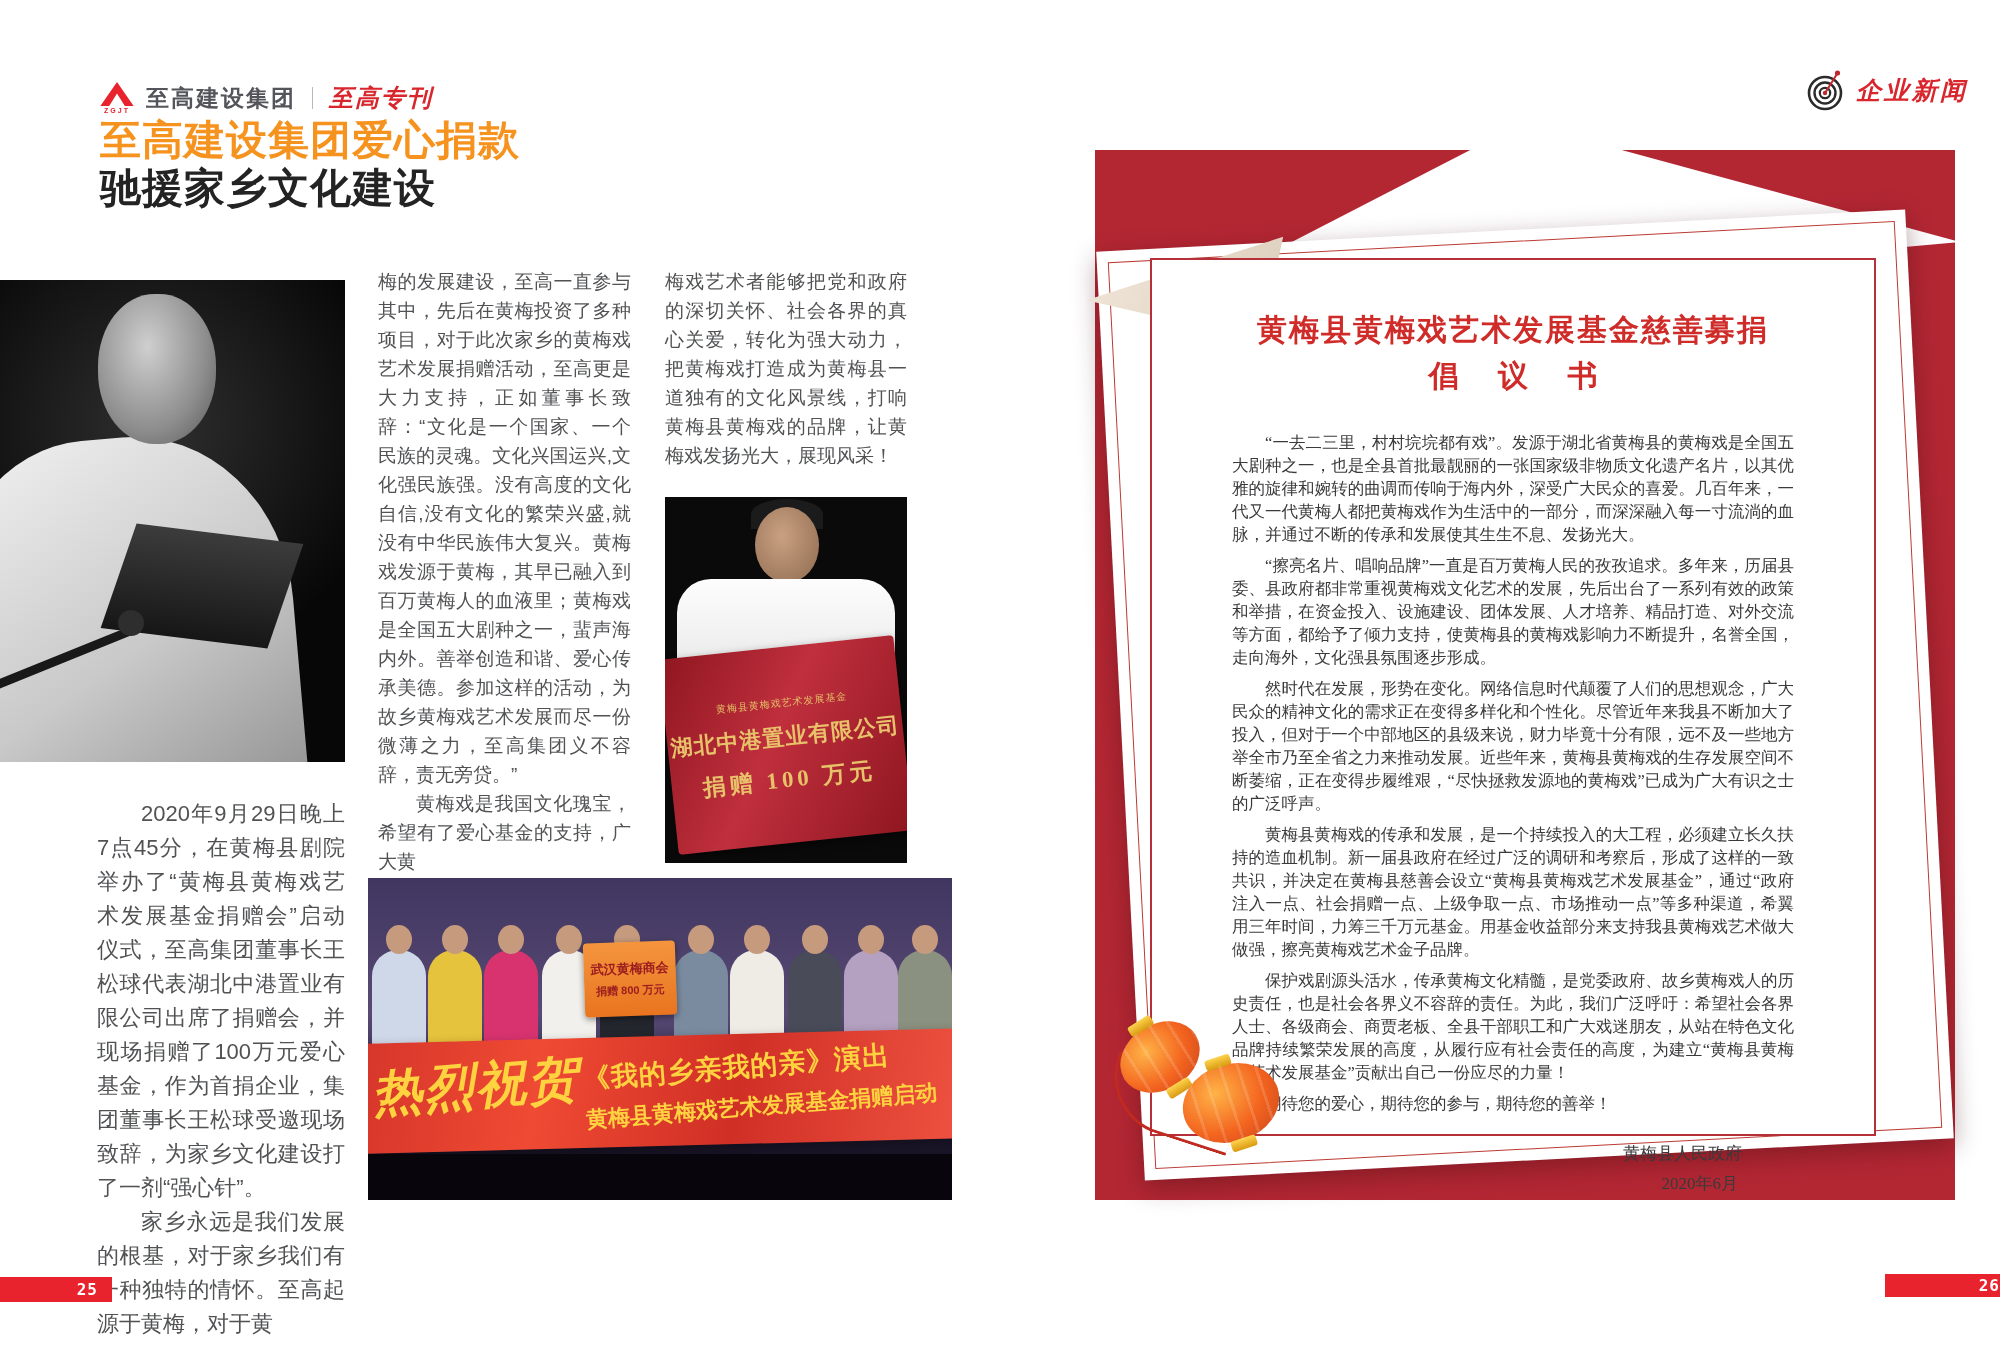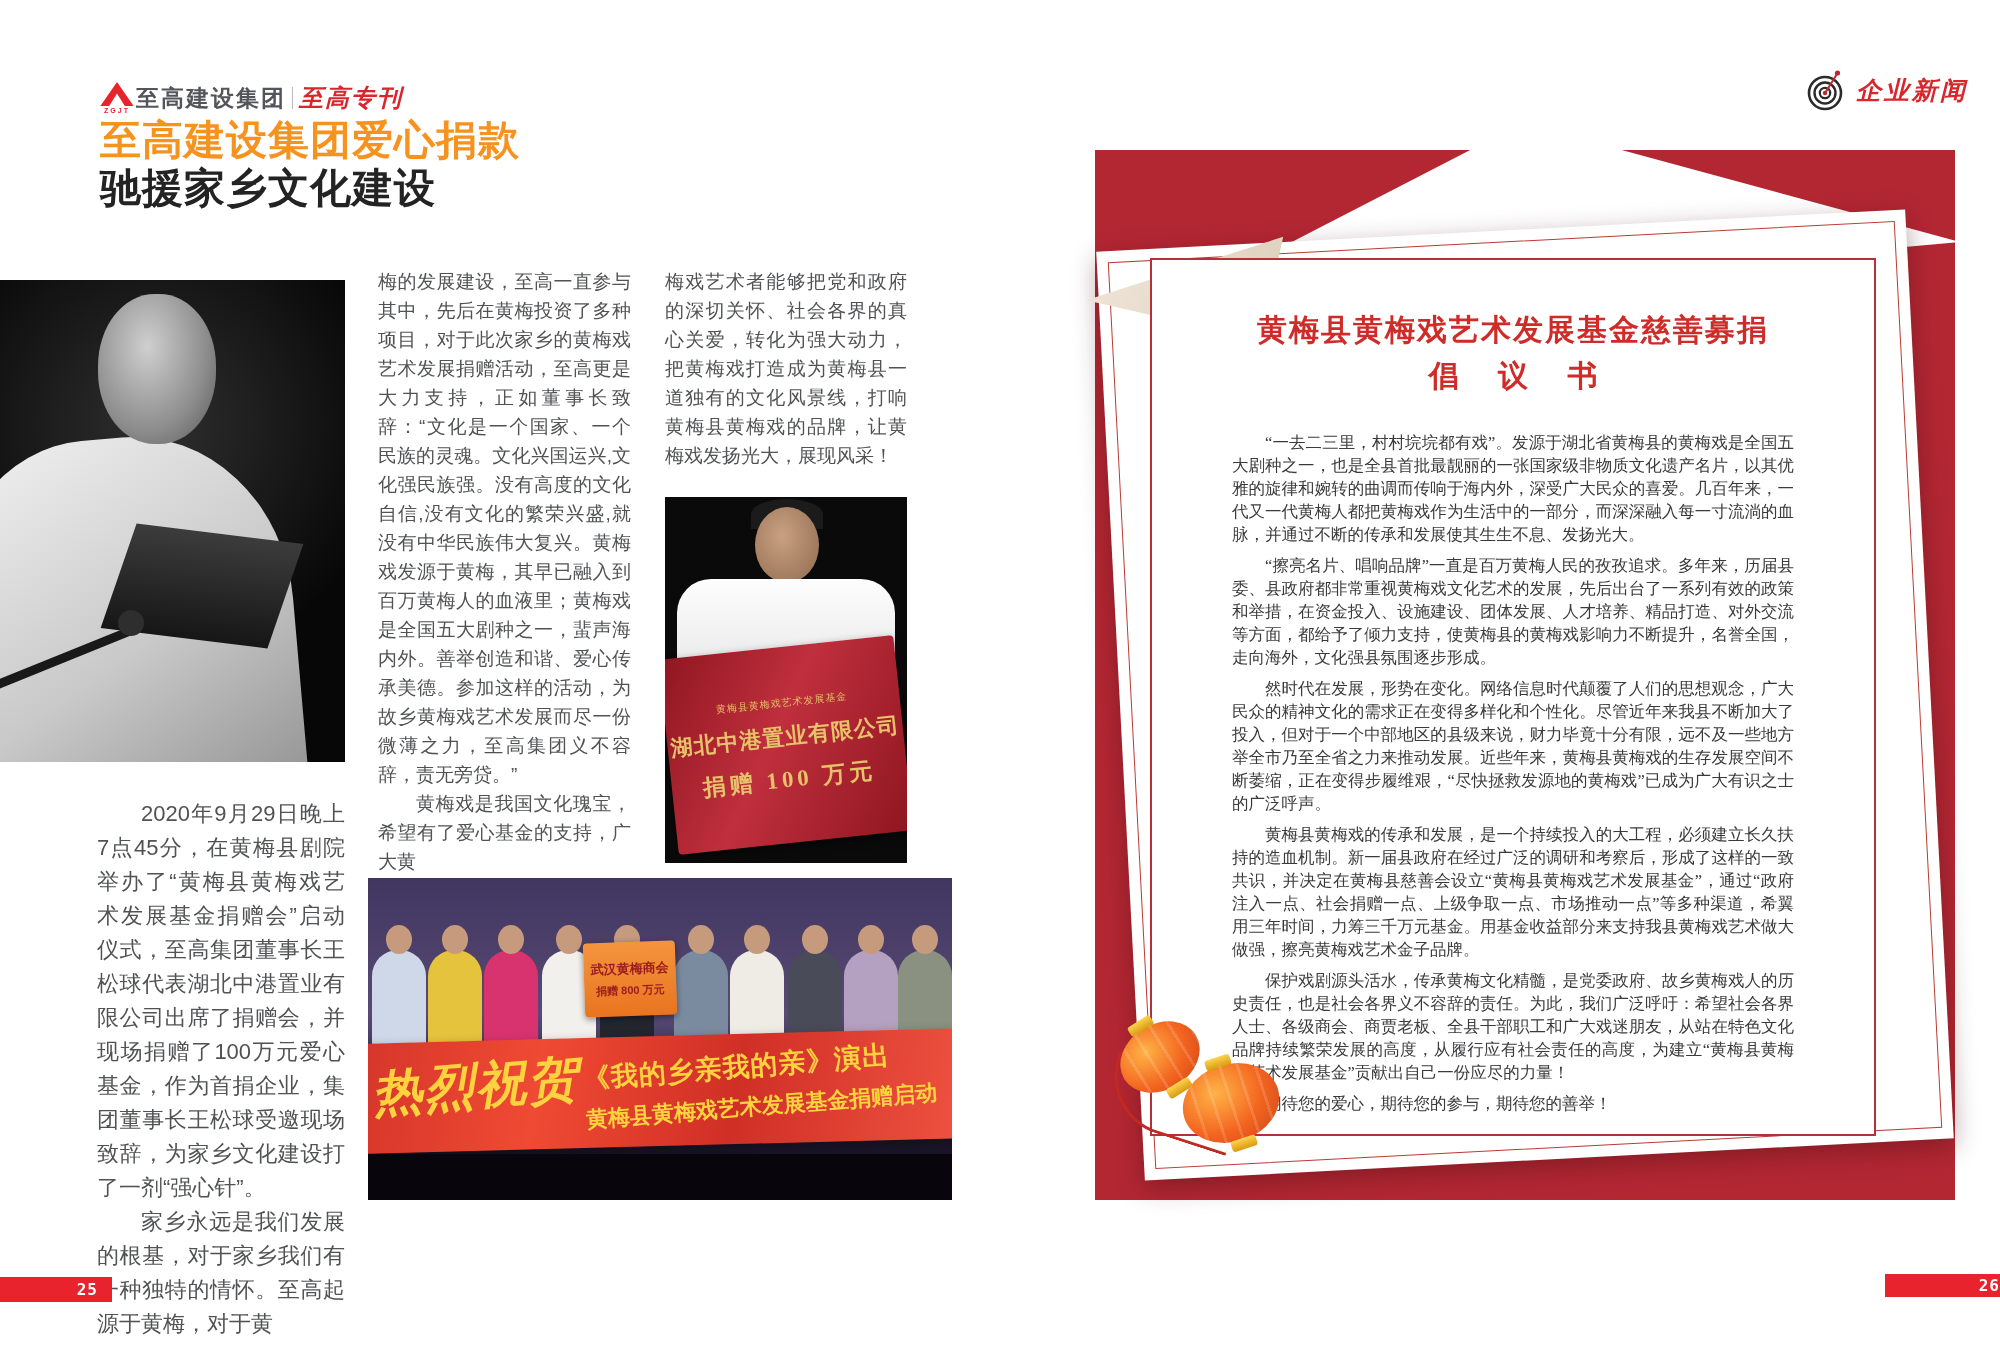--- a/index.html
+++ b/index.html
@@ -1,21 +1,21 @@
 <!DOCTYPE html>
 <html><head>
 <meta charset="utf-8">
 <style>
   html,body{margin:0;padding:0;}
   body{
     width:2000px;height:1357px;position:relative;overflow:hidden;background:#ffffff;
     font-family:"Liberation Sans","DejaVu Sans",sans-serif;
   }
   
-  .hdr-left{position:absolute;left:100px;top:82px;display:flex;align-items:center;gap:2px;}
+  .hdr-left{position:absolute;left:100px;top:82px;display:flex;align-items:center;gap:12px;}
   .logo-mark{display:flex;flex-direction:column;align-items:center;line-height:1;}
   .logo-abbr{font-size:7px;color:#e8232d;font-weight:bold;letter-spacing:2px;margin-top:1px;}
   .company-name{font-size:23px;font-weight:bold;color:#54555a;letter-spacing:2px;}
   .hdr-divider{width:1px;height:22px;background:#b9b9b9;margin:0 4px;}
   .journal-name{font-size:24px;color:#d8262c;font-weight:bold;font-style:italic;
     font-family:"Liberation Serif","DejaVu Serif",serif;letter-spacing:2px;}
   .hdr-right{position:absolute;left:1804px;top:68px;display:flex;align-items:center;gap:8px;}
   .section-name{font-size:25px;color:#d8262c;font-weight:bold;font-style:italic;
     font-family:"Liberation Serif","DejaVu Serif",serif;letter-spacing:3px;}
 
@@ -231,20 +231,24 @@
   <div class="letter-title lt1">黄梅县黄梅戏艺术发展基金慈善募捐</div>
   <div class="letter-title lt2">倡 议 书</div>
   <div class="letter-body">
     <p>“一去二三里，村村垸垸都有戏”。发源于湖北省黄梅县的黄梅戏是全国五大剧种之一，也是全县首批最靓丽的一张国家级非物质文化遗产名片，以其优雅的旋律和婉转的曲调而传响于海内外，深受广大民众的喜爱。几百年来，一代又一代黄梅人都把黄梅戏作为生活中的一部分，而深深融入每一寸流淌的血脉，并通过不断的传承和发展使其生生不息、发扬光大。</p>
     <p>“擦亮名片、唱响品牌”一直是百万黄梅人民的孜孜追求。多年来，历届县委、县政府都非常重视黄梅戏文化艺术的发展，先后出台了一系列有效的政策和举措，在资金投入、设施建设、团体发展、人才培养、精品打造、对外交流等方面，都给予了倾力支持，使黄梅县的黄梅戏影响力不断提升，名誉全国，走向海外，文化强县氛围逐步形成。</p>
     <p>然时代在发展，形势在变化。网络信息时代颠覆了人们的思想观念，广大民众的精神文化的需求正在变得多样化和个性化。尽管近年来我县不断加大了投入，但对于一个中部地区的县级来说，财力毕竟十分有限，远不及一些地方举全市乃至全省之力来推动发展。近些年来，黄梅县黄梅戏的生存发展空间不断萎缩，正在变得步履维艰，“尽快拯救发源地的黄梅戏”已成为广大有识之士的广泛呼声。</p>
     <p>黄梅县黄梅戏的传承和发展，是一个持续投入的大工程，必须建立长久扶持的造血机制。新一届县政府在经过广泛的调研和考察后，形成了这样的一致共识，并决定在黄梅县慈善会设立“黄梅县黄梅戏艺术发展基金”，通过“政府注入一点、社会捐赠一点、上级争取一点、市场推动一点”等多种渠道，希翼用三年时间，力筹三千万元基金。用基金收益部分来支持我县黄梅戏艺术做大做强，擦亮黄梅戏艺术金子品牌。</p>
     <p>保护戏剧源头活水，传承黄梅文化精髓，是党委政府、故乡黄梅戏人的历史责任，也是社会各界义不容辞的责任。为此，我们广泛呼吁：希望社会各界人士、各级商会、商贾老板、全县干部职工和广大戏迷朋友，从站在特色文化品牌持续繁荣发展的高度，从履行应有社会责任的高度，为建立“黄梅县黄梅戏艺术发展基金”贡献出自己一份应尽的力量！</p>
     <p>期待您的爱心，期待您的参与，期待您的善举！</p>
   </div>
+  <div class="letter-sign">
+    <div class="sign-name">黄梅县人民政府</div>
+    <div class="sign-date">2020年6月</div>
+  </div>
 </div>
 
 <div class="lanterns">
   <div class="ribbon"></div>
   <div class="lantern lan1">
     <span class="cap cap-top"></span>
     <span class="cap cap-bottom"></span>
   </div>
   <div class="lantern lan2">
     <span class="cap cap-top"></span>

